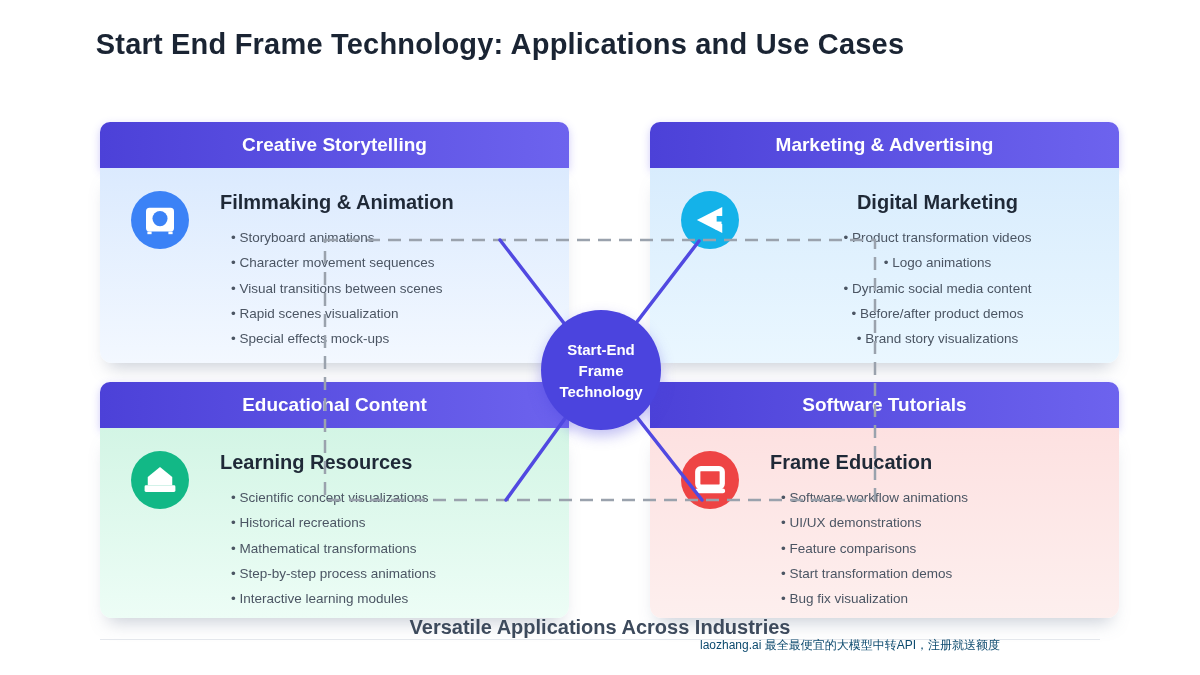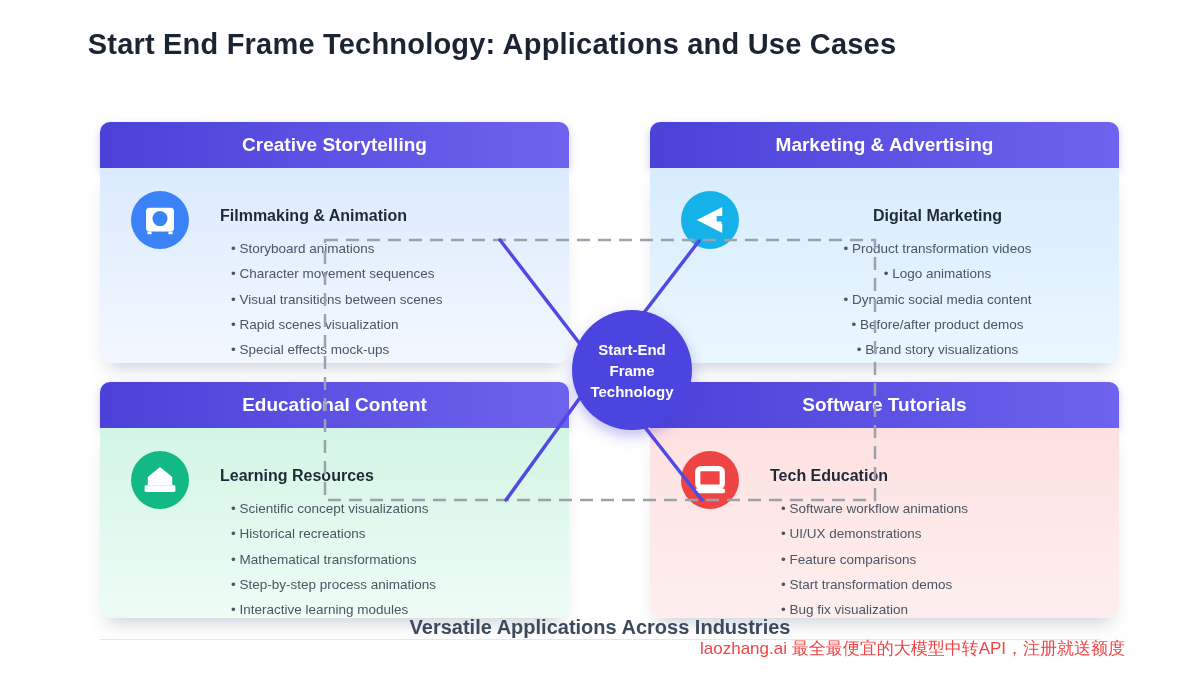--- a/index.html
+++ b/index.html
@@ -2,21 +2,21 @@
 <html><head>
 <meta charset="utf-8">
 <style>
   html,body { margin:0; padding:0; }
   body {
     width:1200px; height:675px; position:relative; overflow:hidden;
     background:#ffffff;
     font-family:"Liberation Sans", sans-serif;
   }
   .page-title {
-    position:absolute; top:28px; left:8px; width:968px;
+    position:absolute; top:28px; left:16px; width:968px;
     text-align:center; font-size:29px; font-weight:bold; color:#1a2433;
     letter-spacing:0.2px; margin:0;
   }
   .quad { position:absolute; width:469px; }
   .q-tl { left:100px; top:122px; }
   .q-tr { left:650px; top:122px;text-align:center; }
   .q-bl { left:100px; top:382px; }
   .q-br { left:650px; top:382px;border-radius:30px; }
   .quad-header {
     height:46px; border-radius:10px 10px 0 0;
@@ -34,40 +34,40 @@
   .card-blue1 { background:linear-gradient(180deg,#dbeafe 0%,#f3f8ff 100%); }
   .card-blue2 { background:linear-gradient(180deg,#d8ecfd 0%,#eaf7ff 100%); }
   .card-green { background:linear-gradient(180deg,#d3f5e5 0%,#edfdf6 100%); }
   .card-red   { background:linear-gradient(180deg,#fde1e1 0%,#fdefee 100%); }
   .icon-circle {
     position:absolute; left:31px; top:23px; width:58px; height:58px;
     border-radius:50%; display:flex; align-items:center; justify-content:center;
   }
   .icon-circle svg { width:42px; height:42px; display:block; }
   .quad-content { position:absolute; left:120px; top:23px; right:14px; }
-  .quad-subtitle { font-size:16px; font-weight:bold; color:#1f2937; margin:16px 0 6px 0; }
+  .quad-subtitle { font-size:20px; font-weight:bold; color:#1f2937; margin:0 0 6px 0; }
   ul.bullets { list-style:none; margin:11px; padding:0; }
   li.bullet { font-size:13.5px; color:#4b5563; line-height:25.3px; white-space:nowrap; }
   li.bullet::before { content:"\2022  "; }
   .overlay { position:absolute; left:0; top:0; z-index:4; pointer-events:none; }
   .hub {
-    position:absolute; left:572px; top:310px; width:120px; height:120px;
+    position:absolute; left:541px; top:310px; width:120px; height:120px;
     border-radius:50%; z-index:5;
     display:flex; flex-direction:column; align-items:center; justify-content:center;
     color:#fff; font-size:15px; font-weight:bold; line-height:21px; text-align:center;
     box-shadow:0 6px 14px rgba(75,68,222,0.35);
   }
   .caption {
     position:absolute; top:616px; left:0; width:1200px; text-align:center;
     font-size:20px; font-weight:bold; color:#3d4a5c; z-index:6; margin:0;
   }
   .divider { position:absolute; top:639px; left:100px; width:1000px; height:0;
     border-top:1px solid #e4e7ec; z-index:2; }
   .watermark {
-    position:absolute; top:637px; left:700px; font-size:17px; color:#ef4444; z-index:6;
+    position:absolute; top:637px; left:700px; font-size:12px; color:#0c4a6e; z-index:6;
   }
 </style>
 </head>
 <body>
 
 <h1 class="page-title">Start End Frame Technology: Applications and Use Cases</h1>
 
 <section class="quad q-tl">
   <div class="quad-header">
     <span>Creative Storytelling</span>
@@ -148,21 +148,21 @@
     <span>Software Tutorials</span>
   </div>
   <div class="quad-card card-red h190">
     <div class="icon-circle" style="background-color: rgb(238, 68, 68);">
       <svg viewBox="0 0 24 24" aria-hidden="true">
         <rect x="5" y="5.5" width="14" height="10.5" rx="1.8" fill="none" stroke="#ffffff" stroke-width="3"></rect>
         <rect x="3.4" y="16.8" width="17.2" height="2.8" rx="1.2" fill="#ffffff"></rect>
       </svg>
     </div>
     <div class="quad-content">
-      <h3 class="quad-subtitle">Tech Education</h3>
+      <h3 class="quad-subtitle">Frame Education</h3>
       <ul class="bullets">
           <li class="bullet">Software workflow animations</li>
           <li class="bullet">UI/UX demonstrations</li>
           <li class="bullet">Feature comparisons</li>
           <li class="bullet">Start transformation demos</li>
           <li class="bullet">Bug fix visualization</li>
         </ul>
     </div>
   </div>
 </section>

